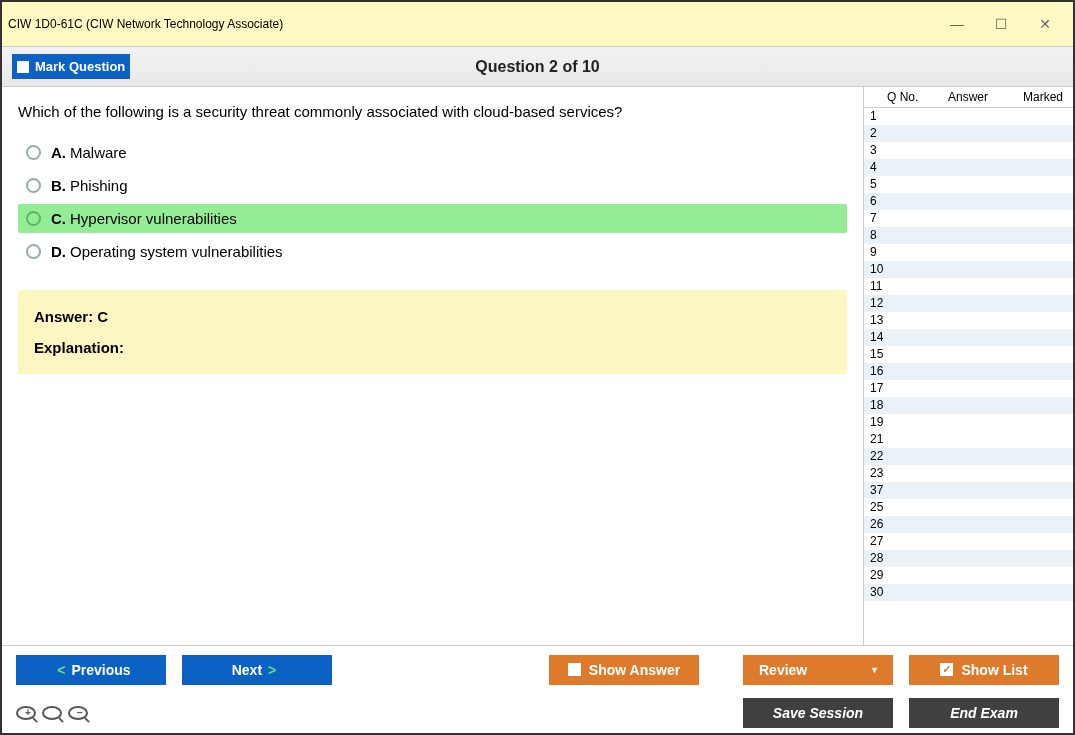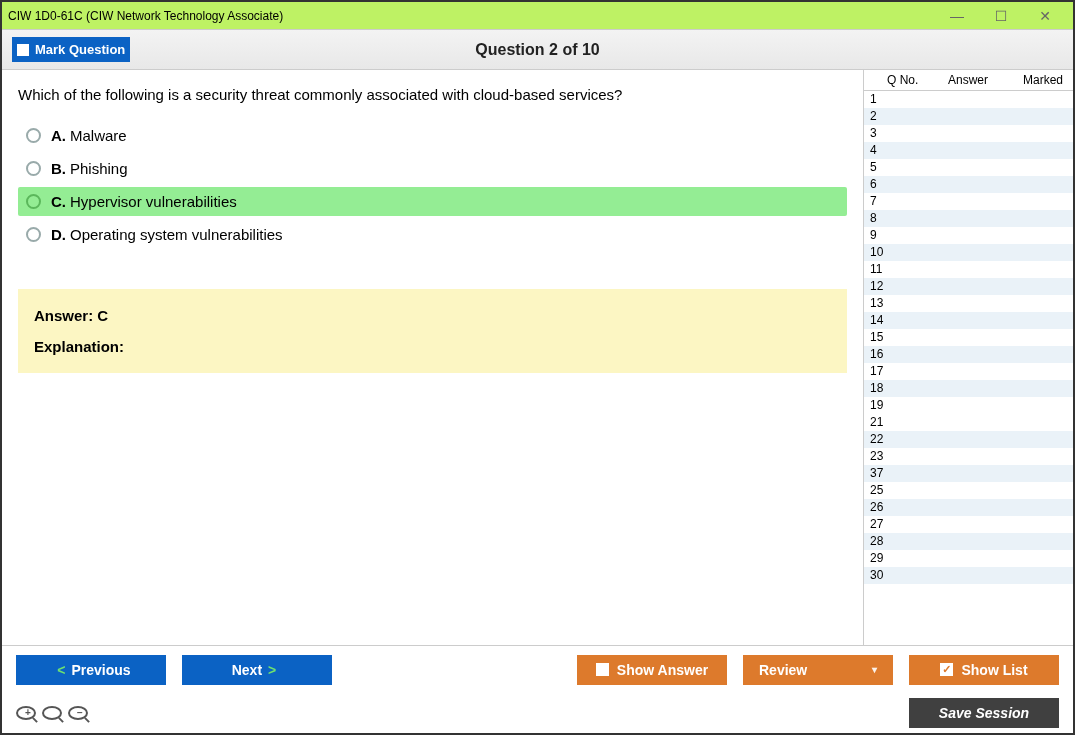--- a/index.html
+++ b/index.html
@@ -5,22 +5,22 @@
   * { box-sizing: border-box; margin:0; padding:0; }
   body {
     font-family: Arial, sans-serif;
     background:#fff;
     width:1075px; height:735px;
     border:2px solid #333;
     display:flex; flex-direction:column;
     font-size:13px;
   }
   .titlebar {
-    height:28px;
-    background:#bef264;
+    height:45px;
+    background:#fef9c3;
     border-bottom:1px solid #ccc;
     display:flex; align-items:center;
     padding:12px 6px;
     font-size:12px;
   }
   .titlebar .title { flex:1; }
   .winbtn { width:44px; text-align:center; color:#666; font-size:14px; cursor:pointer; }
   .headerbar {
     height:40px;
     background:linear-gradient(#f3f3f3,#e8e8e8);
@@ -62,21 +62,21 @@
   .choice .radio {
     width:15px; height:15px; border:2px solid #9aa; border-radius:50%;
     margin-right:10px; flex:0 0 auto;
   }
   .choice.correct { background:#94ed94; border-radius:2px; }
   .choice.correct .radio { border-color:#5bb75b; }
   .choice .letter { font-weight:bold; margin-right:4px; }
   .ansbox {
     background:#fcf6c3;
     padding:18px 16px;
-    margin-top:40px;
+    margin-top:24px;
     font-size:15px;
   }
   .ansbox .aline { font-weight:bold; margin-bottom:14px; }
   .ansbox .expl { font-weight:bold; }
   .sidepanel {
     width:210px;
     border-left:1px solid #ccc;
     display:flex; flex-direction:column;
     font-size:12px;
   }
@@ -232,21 +232,21 @@
   </button>
   <button class="btn btn-blue">
     <span>Next</span>
     <span class="chev r">&gt;</span>
   </button>
   <div class="spacer"></div>
   <button class="btn btn-orange">
     <span class="cb2"></span>
     <span>Show Answer</span>
   </button>
-  <button class="btn btn-orange" style="justify-content:flex-start;">
+  <button class="btn btn-orange" style="justify-content:flex-start;margin-left:28px;">
     <span>Review</span>
     <span class="dd-caret">▾</span>
   </button>
   <button class="btn btn-orange">
     <span class="cb2">✓</span>
     <span>Show List</span>
   </button>
 </div>
 
 <div class="footer2">
@@ -262,13 +262,16 @@
     <span>
         <span class="mag">
           <span class="pm">−</span>
         </span>
       </span>
   </div>
   <div class="spacer"></div>
   <button class="btn btn-navy">
     <span>Save Session</span>
   </button>
+  <button class="btn btn-navy">
+    <span>End Exam</span>
+  </button>
 </div>
 
 </body></html>

